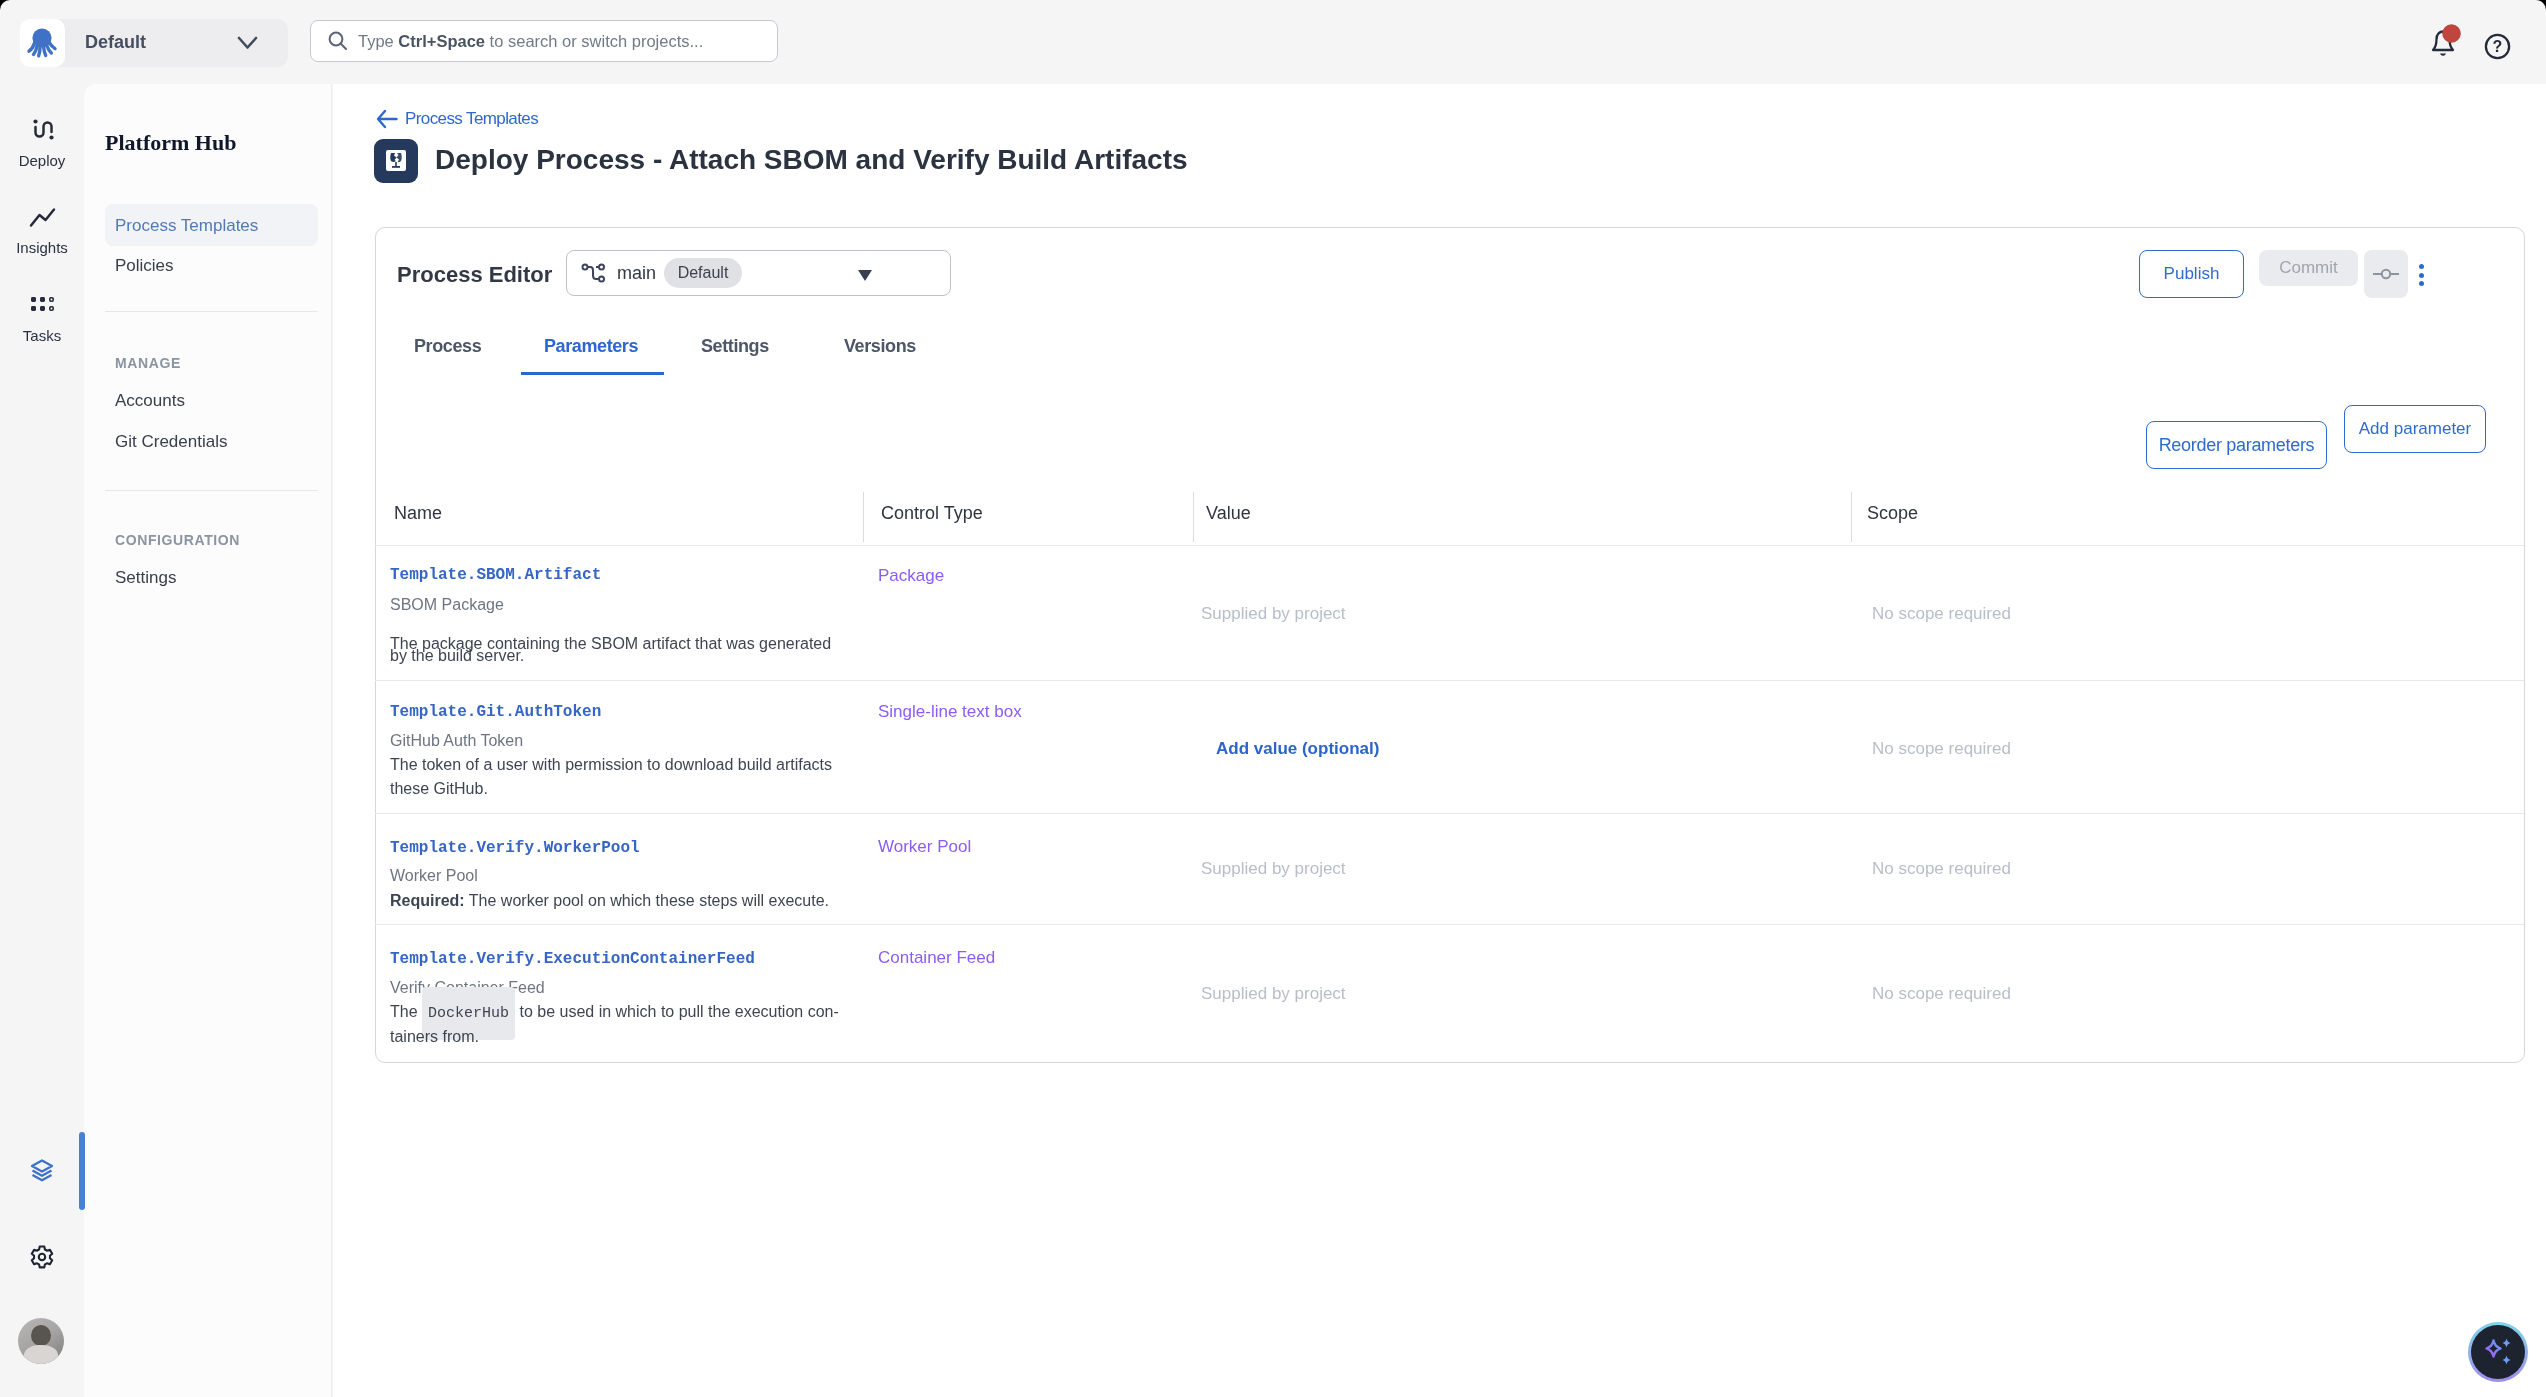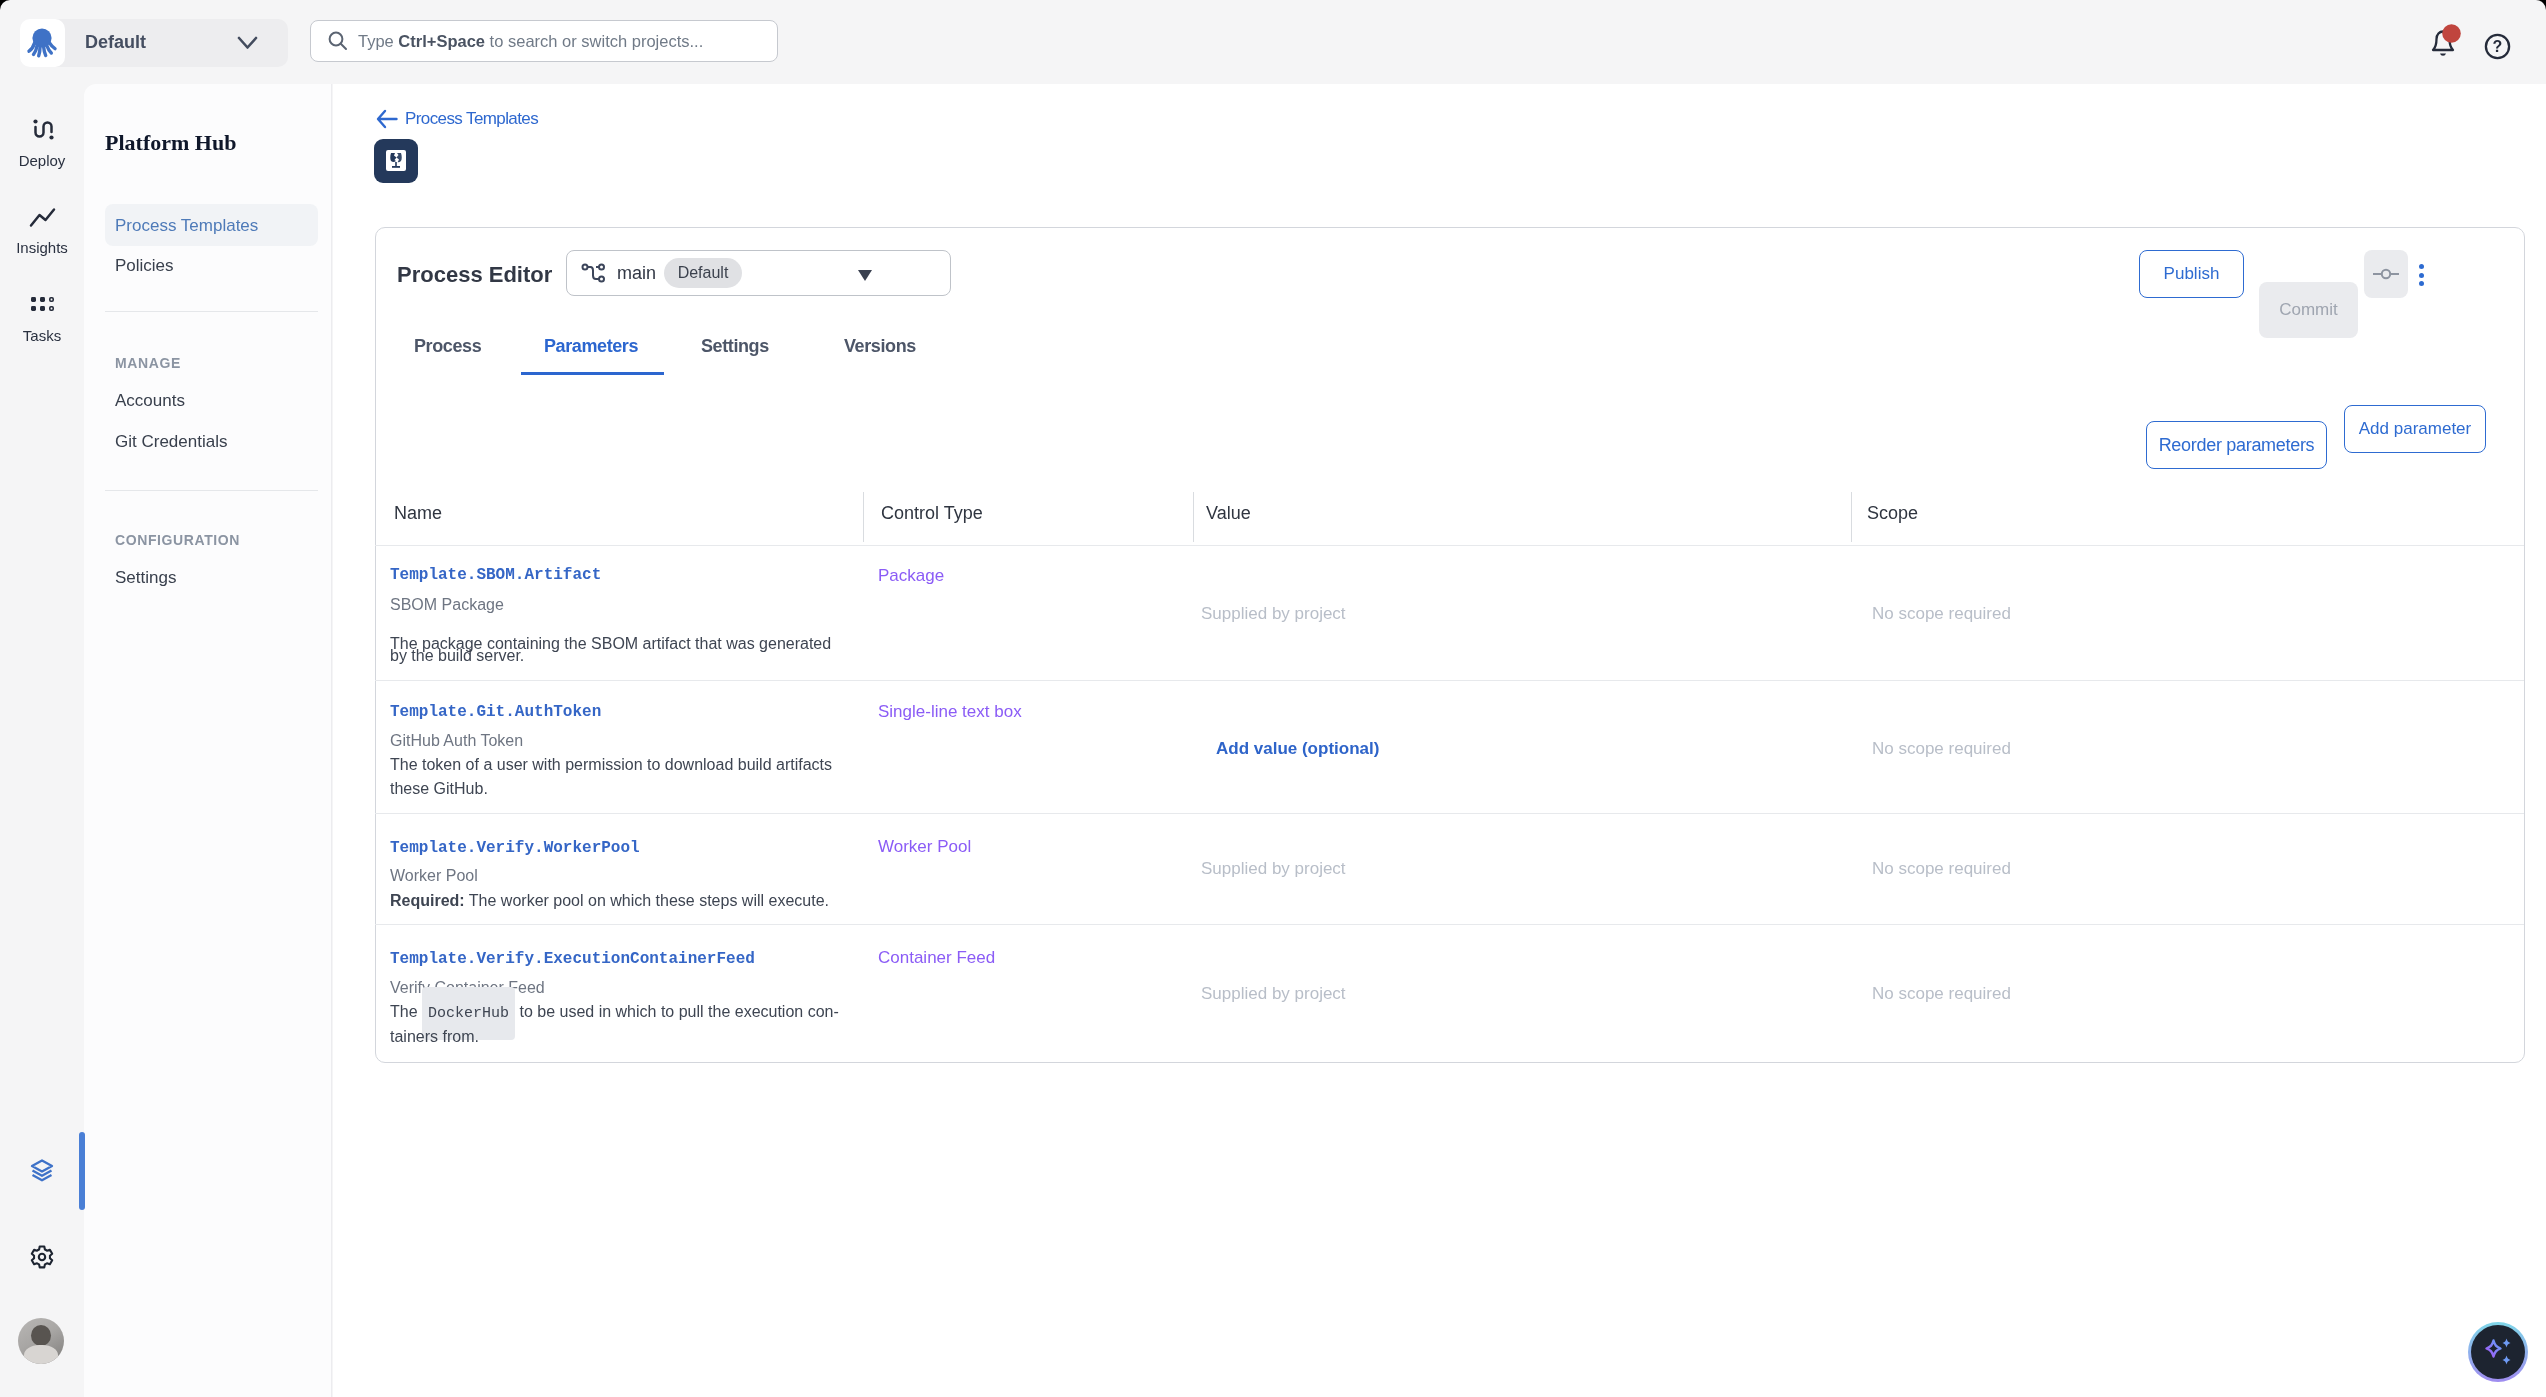--- a/index.html
+++ b/index.html
@@ -123,20 +123,21 @@
   <div class="abs" style="left:374px;top:139px;width:44px;height:44px;background:#24395b;border-radius:9px;"></div>
   <div class="abs" style="left:386px;top:150px;width:20px;height:21px;background:#fff;border-radius:2px;"></div>
   <svg class="abs" style="left:388px;top:152px;" width="16" height="17" viewBox="0 0 16 17">
     <g fill="#24395b">
       <path d="M3 1 L7 1 L6 3.5 L8.5 5.5 L6.5 8 L8 9 A4.2 4.2 0 0 1 3 9 C2 7.5 2 4 3 1 Z"></path>
       <path d="M9 1 L13 1 C14 4 14 7.5 13 9 A4.2 4.2 0 0 1 9.6 10.2 L11 7.5 L8.5 5.5 L10.5 3 Z" opacity=".9"></path>
       <rect x="7.2" y="10" width="1.6" height="4"></rect>
       <rect x="4" y="14" width="8" height="1.8"></rect>
     </g>
   </svg>
+  <span class="abs" style="left:435px;top:146px;font-size:28px;font-weight:bold;color:#2b3240;">Deploy Process - Attach SBOM and Verify Build Artifacts</span>
 
   <div class="abs" style="left:375px;top:227px;width:2150px;height:836px;border:1px solid #d3d6dc;border-radius:10px;background:#fff;"></div>
 
   <span class="abs" style="left:397px;top:264px;font-size:22px;font-weight:bold;color:#323845;">Process Editor</span>
   <div class="abs" style="left:566px;top:250px;width:385px;height:46px;border:1px solid #bfc3c9;border-radius:8px;"></div>
   <svg class="abs" style="left:581px;top:262px;" width="25" height="22" viewBox="0 0 25 22">
     <g fill="none" stroke="#3c455a" stroke-width="2">
       <circle cx="4" cy="5" r="2.5"></circle>
       <circle cx="20.5" cy="5" r="2.5"></circle>
       <circle cx="20.5" cy="17" r="2.5"></circle>
@@ -144,21 +145,21 @@
       <path d="M15 5 L18 5"></path>
     </g>
   </svg>
   <span class="abs" style="left:617px;top:264px;font-size:18px;color:#323845;">main</span>
   <div class="abs" style="left:664px;top:258px;width:78px;height:30px;background:#e0e1e4;border-radius:15px;text-align:center;line-height:30px;font-size:16px;color:#3c424e;">Default</div>
   <svg class="abs" style="left:858px;top:270px;" width="14" height="11" viewBox="0 0 14 11">
     <path d="M0 0 L14 0 L7 11 Z" fill="#3a4150"></path>
   </svg>
 
   <div class="btn btn-outline" style="left:2139px;top:250px;width:105px;height:48px;font-size:17px;">Publish</div>
-  <div class="btn btn-gray" style="left:2259px;top:250px;width:99px;height:56px;font-size:17px;margin-top:32px;">Commit</div>
+  <div class="btn btn-gray" style="left:2259px;top:250px;width:99px;height:36px;font-size:17px;">Commit</div>
   <div class="btn btn-gray" style="left:2364px;top:250px;width:44px;height:48px;">
     <svg width="26" height="14" viewBox="0 0 26 14">
       <circle cx="13" cy="7" r="4.2" fill="none" stroke="#8d94a0" stroke-width="2"></circle>
       <line x1="0" y1="7" x2="8.2" y2="7" stroke="#8d94a0" stroke-width="2"></line>
       <line x1="17.8" y1="7" x2="26" y2="7" stroke="#8d94a0" stroke-width="2"></line>
     </svg>
   </div>
   <div class="abs" style="left:2419px;top:264px;width:5px;height:24px;">
     <div class="abs" style="top:0;width:5px;height:5px;border-radius:50%;background:#2e6bd1;"></div>
     <div class="abs" style="top:8.5px;width:5px;height:5px;border-radius:50%;background:#2e6bd1;"></div>

